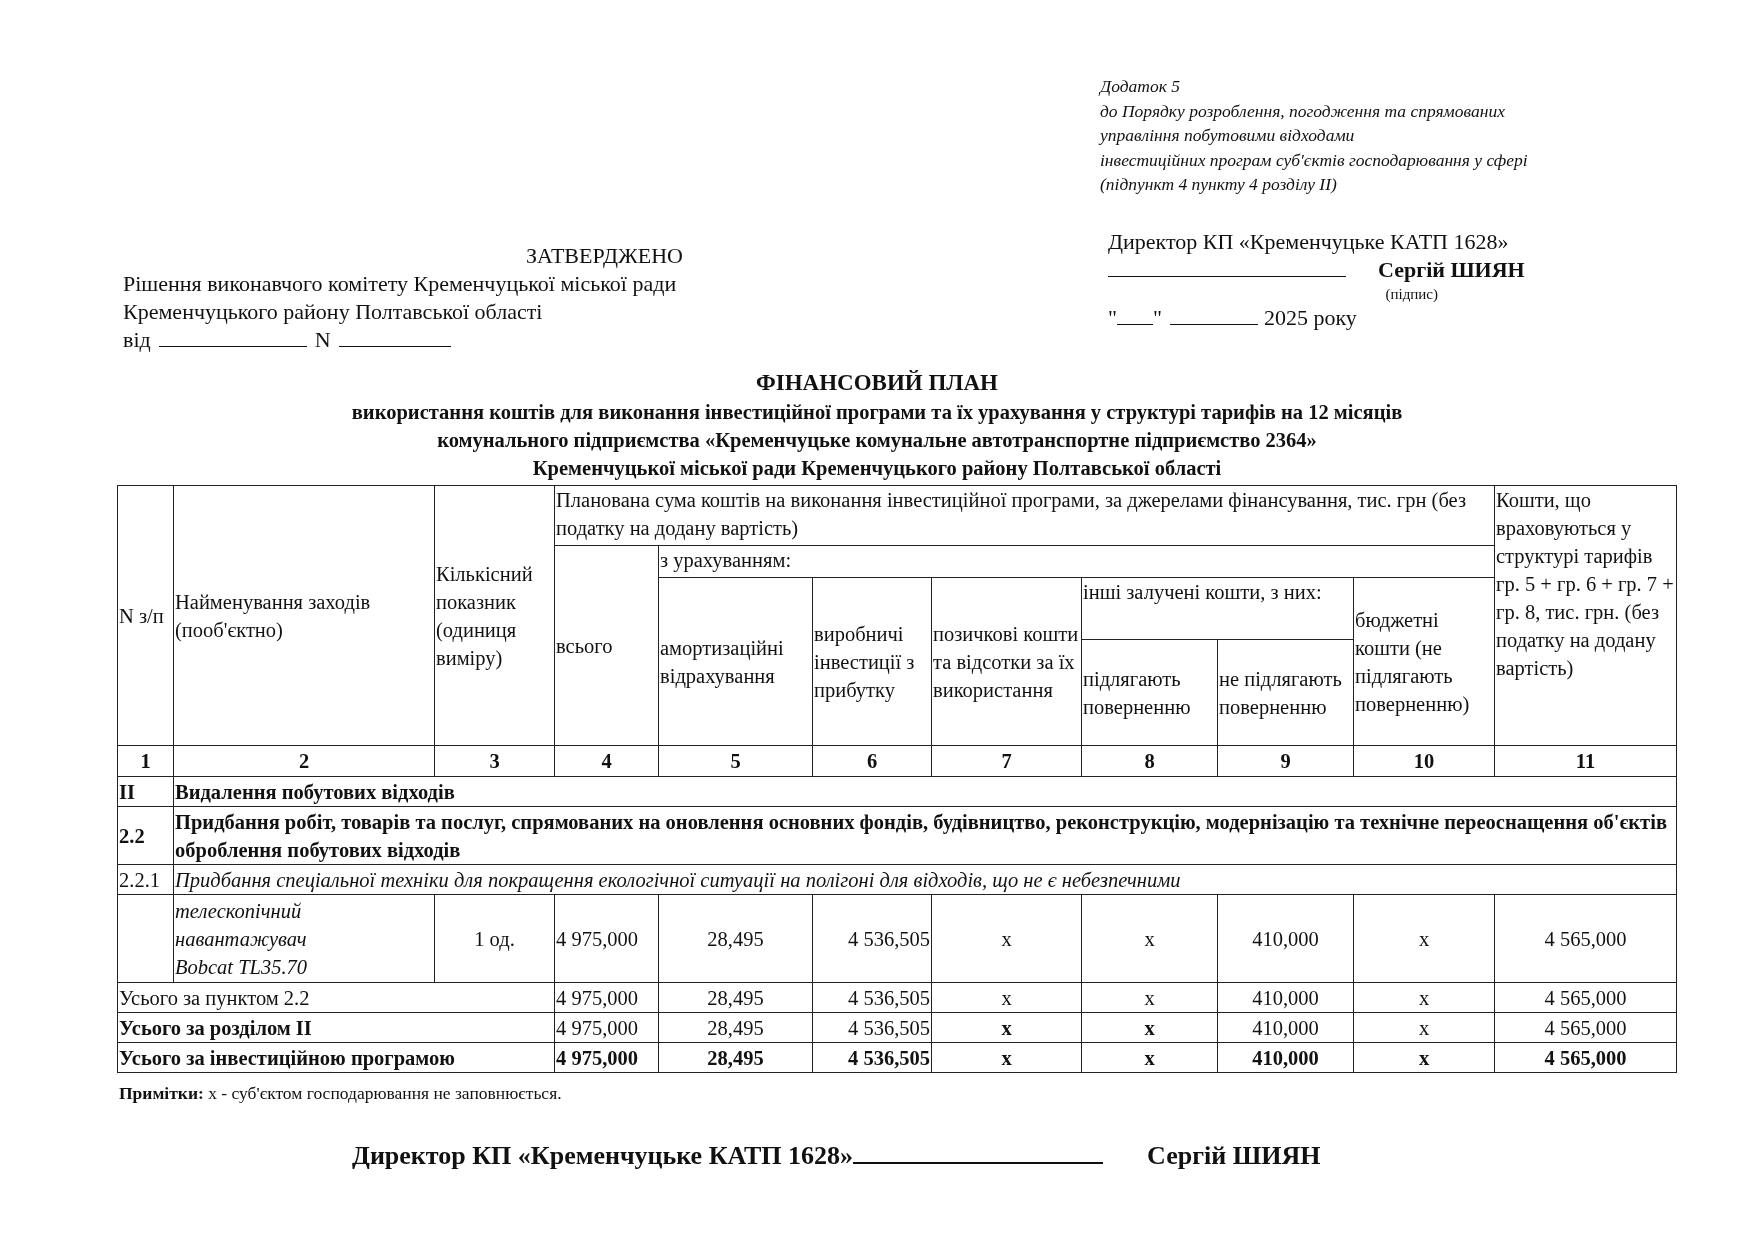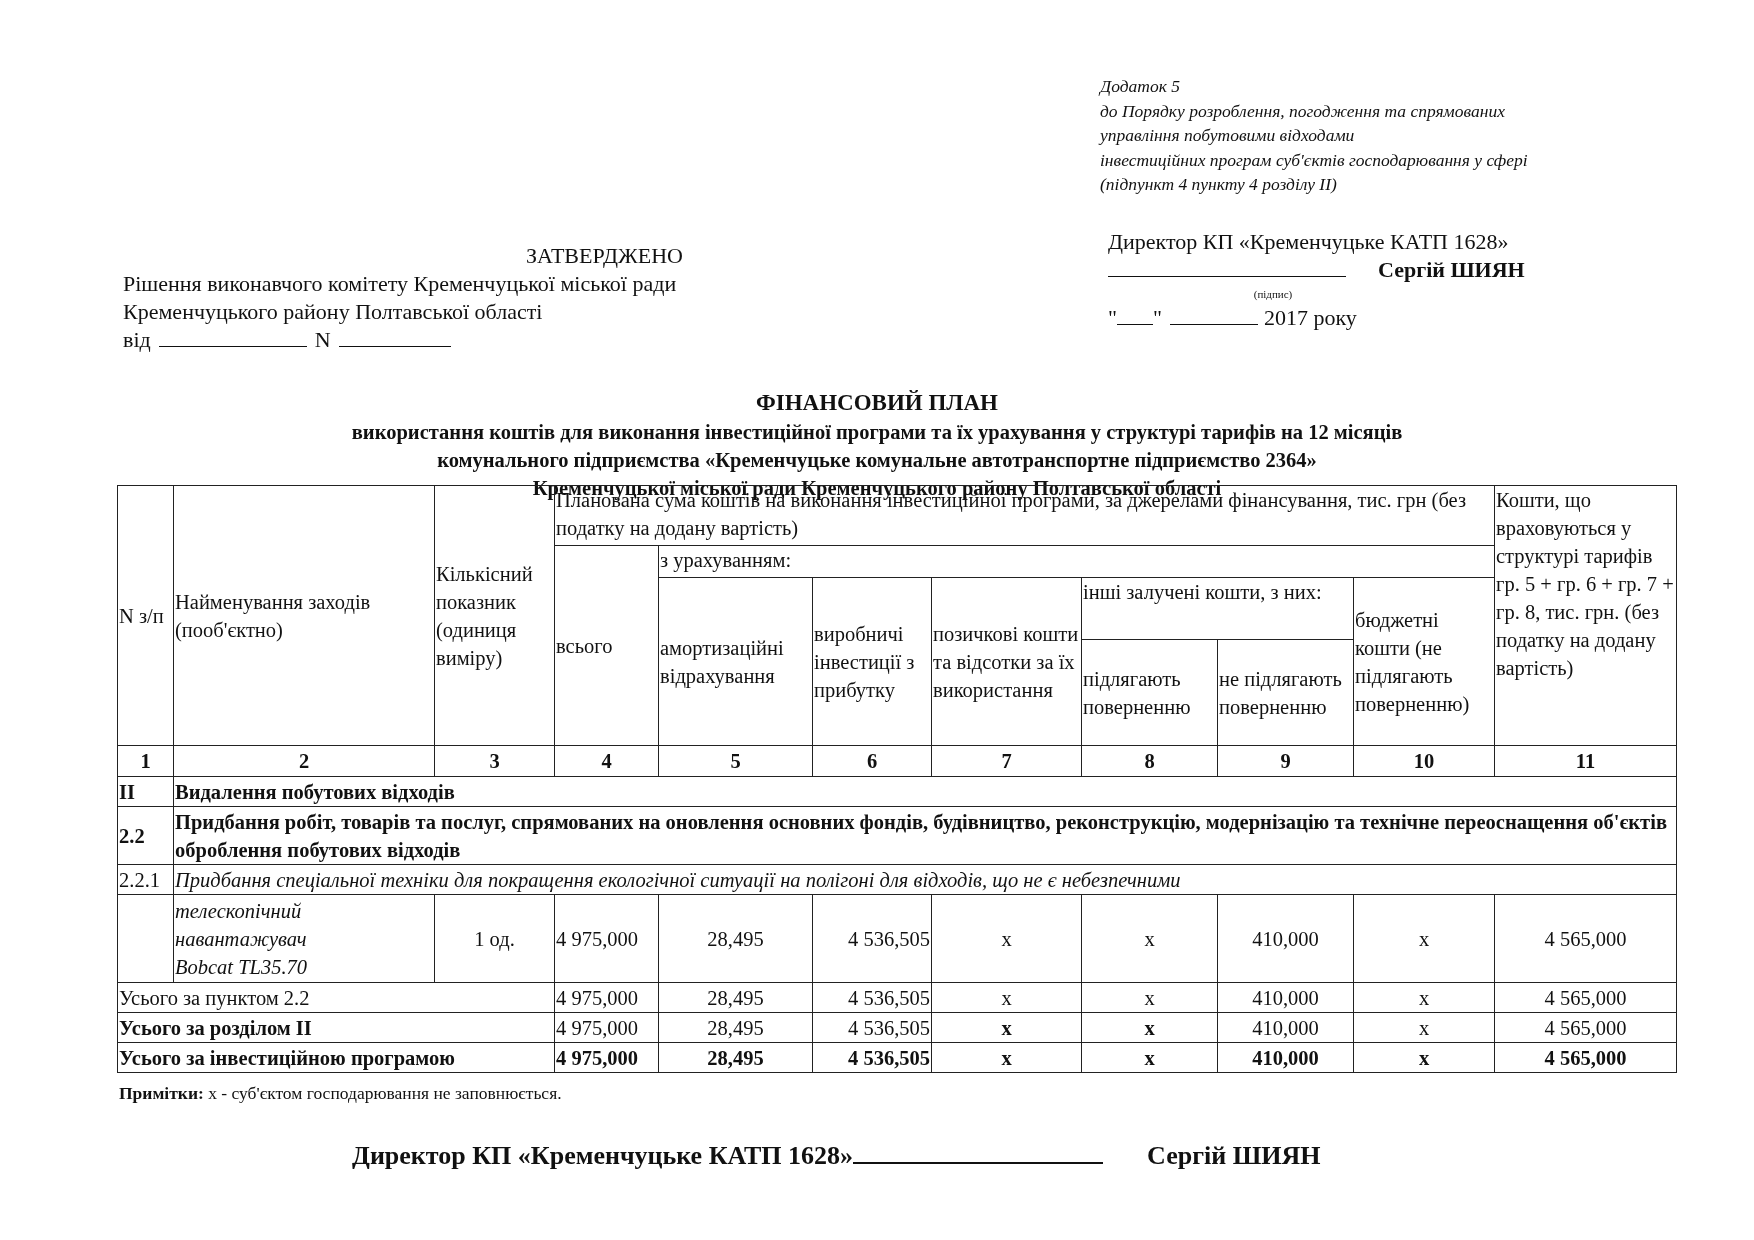--- a/index.html
+++ b/index.html
@@ -6,22 +6,22 @@
   body { width: 1754px; height: 1240px; position: relative; overflow: hidden;
          font-family: "Liberation Serif", "DejaVu Serif", serif; color: #111; }
   .abs { position: absolute; }
   .appendix { left: 1100px; top: 74px; font-size: 17.5px; line-height: 24.5px; font-style: italic; }
   .approved { left: 123px; top: 242px; font-size: 22px; line-height: 28px; }
   .approved .center { text-align: right; width: 640px; }
   .developed { left: 1108px; top: 228px; font-size: 22px; line-height: 28px; }
   .developed .center { text-align: center; }
   .sig-line { display: flex; align-items: baseline; }
   .underline { display: inline-block; border-bottom: 1.5px solid #111; height: 18px; vertical-align: baseline; }
-  .small-center { font-size: 11px; line-height: 20px; text-align: center; width: 330px; }
-  .title-block { left: 0; width: 1754px; top: 388px; text-align: center; font-weight: bold; }
+  .small-center { font-size: 15px; line-height: 20px; text-align: right; width: 330px; }
+  .title-block { left: 0; width: 1754px; top: 368px; text-align: center; font-weight: bold; }
   .title-block .t1 { font-size: 23px; line-height: 30px; }
   .title-block .t2 { font-size: 20.5px; line-height: 28px; text-align: center; }
   table.plan { position: absolute; left: 117px; top: 485px; width: 1559px;
                border-collapse: collapse; font-size: 20.5px; line-height: 28px; table-layout: fixed; }
   table.plan td { border: 1.6px solid #222; padding: 0 1px; vertical-align: middle; }
   .hdr td { vertical-align: middle; }
   .colnum td { text-align: center; font-weight: bold; height: 30px; }
   .b { font-weight: bold; }
   .i { font-style: italic; }
   .c { text-align: center; }
@@ -57,21 +57,21 @@
   <div class="sig-line">
     <span class="underline" style="width:238px"></span>
     <span class="b" style="margin-left:32px">Сергій ШИЯН</span>
   </div>
   <div class="small-center">(підпис)</div>
   <div class="sig-line">
     <span>"</span>
     <span class="underline" style="width:36px"></span>
     <span>"</span>
     <span class="underline" style="width:88px;margin-left:8px"></span>
-    <span style="margin-left:6px">2017 року</span>
+    <span style="margin-left:6px">2025 року</span>
   </div>
 </div>
 
 <div class="abs title-block">
   <div class="t1">ФІНАНСОВИЙ ПЛАН</div>
   <div class="t2">використання коштів для виконання інвестиційної програми та їх урахування у структурі тарифів на 12 місяців</div>
   <div class="t2">комунального підприємства «Кременчуцьке комунальне автотранспортне підприємство 2364»</div>
   <div class="t2">Кременчуцької міської ради Кременчуцького району Полтавської області</div>
 </div>
 

